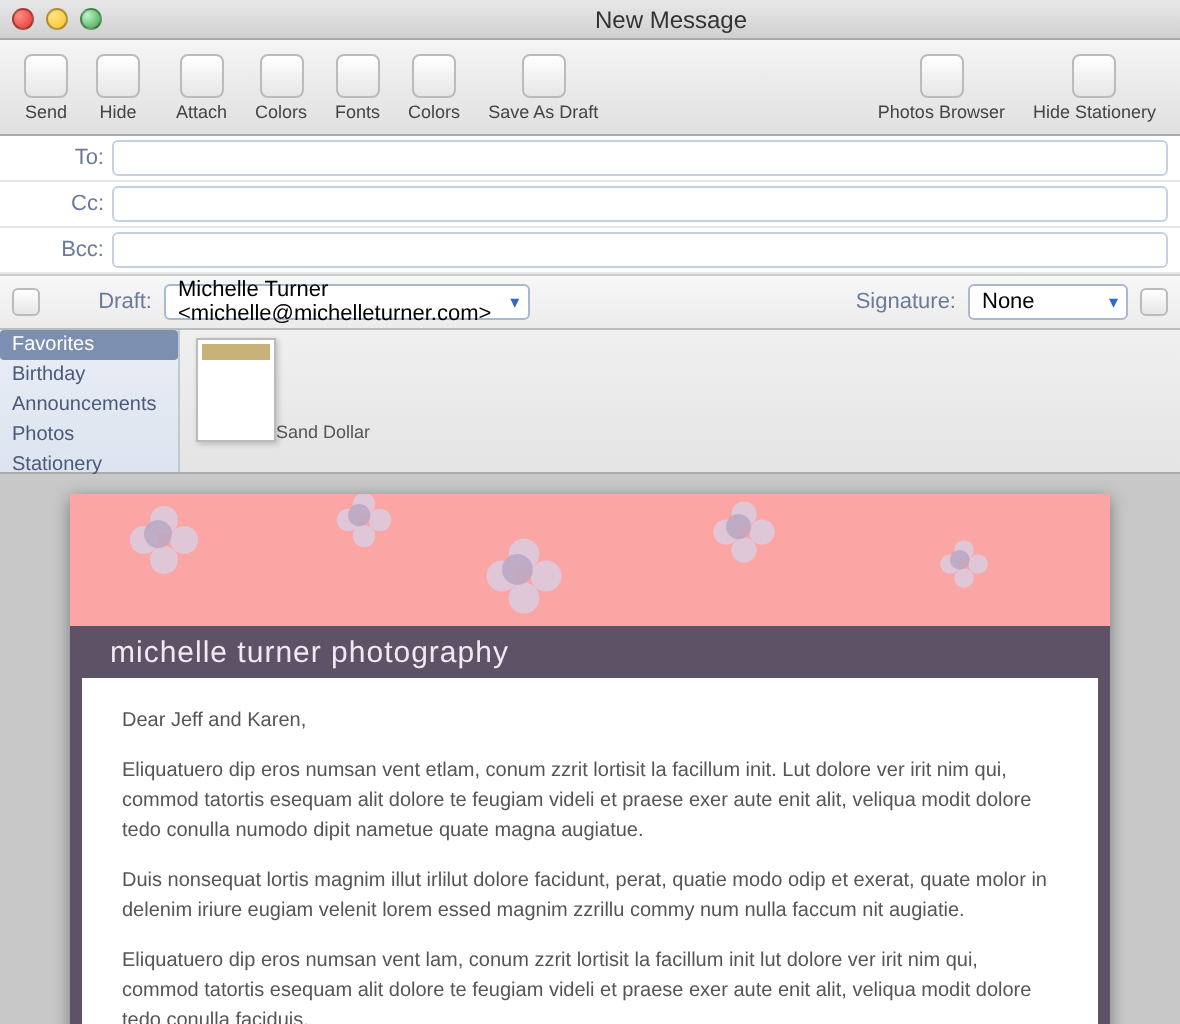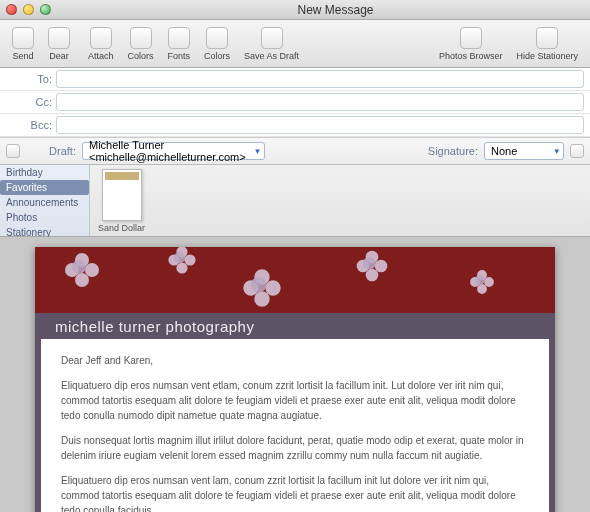--- a/index.html
+++ b/index.html
@@ -23,27 +23,27 @@
 .field-row input { flex: 1; border: 1px solid #c5d0e0; border-radius: 3px; padding: 2px 4px; font-size: 11px; height: 18px; }
 .from-row { display: flex; align-items: center; padding: 4px 6px; background: linear-gradient(#f7f7f7,#ececec); border-bottom: 1px solid #bbb; gap: 6px; }
 .from-row label { width: 50px; text-align: right; font-size: 11px; color: #6b7a99; }
 .from-select, .sig-select { border: 1px solid #a8b8d0; border-radius: 3px; background: #fff; padding: 1px 18px 1px 6px; font-size: 11px; position: relative; display: inline-flex; align-items: center; height: 18px; }
 .from-select::after, .sig-select::after { content: "▾"; position: absolute; right: 4px; font-size: 9px; color: #36c; }
 .stationery-bar { display: flex; background: linear-gradient(#f0f0f0,#e4e4e4); border-bottom: 1px solid #aaa; height: 72px; }
 .sidebar { width: 90px; background: linear-gradient(#e9eef6,#dde4ef); border-right: 1px solid #bcc; }
 .sidebar-item { padding: 2px 6px; font-size: 10px; color: #4a5a7a; }
 .sidebar-item.selected { background: #7d8fb0; color: #fff; border-radius: 2px; }
 .templates { flex: 1; display: flex; align-items: flex-start; padding: 4px 8px; gap: 10px; }
-.template-card { display: flex; flex-direction: column; align-items: center; }
+.template-card { display: flex; align-items: flex-end; }
 .template-thumb { width: 40px; height: 52px; background: #fff; border: 1px solid #bbb; box-shadow: 1px 1px 3px rgba(0,0,0,.2); position: relative; }
 .template-thumb::before { content: ""; position: absolute; top: 2px; left: 2px; right: 2px; height: 8px; background: #c9b27a; }
 .template-label { font-size: 9px; color: #555; margin-top: 2px; }
 .canvas { position: relative; height: 300px; overflow: hidden; background: #c8c8c8; padding: 10px; }
 .stationery-page { width: 520px; margin: 0 auto; background: #fff; box-shadow: 0 2px 8px rgba(0,0,0,.4); }
-.banner { height: 92px; background: #7f1d1d; position: relative; overflow: hidden; }
+.banner { height: 92px; background: #fca5a5; position: relative; overflow: hidden; }
 .banner .title-strip { position: absolute; bottom: 0; left: 0; right: 0; height: 26px; background: #5e5266; display: flex; align-items: center; padding-left: 20px; color: #efeaf2; font-size: 15px; font-weight: 300; letter-spacing: .5px; }
 .letter-body { background: #fff; border: 6px solid #5e5266; border-top: none; padding: 14px 20px; color: #555; font-size: 10px; line-height: 1.5; }
 .letter-body p { margin-bottom: 10px; }
 .mini { width: 14px; height: 14px; border: 1px solid #bbb; border-radius: 3px; background: linear-gradient(#fff,#e6e6e6); display: inline-block; }
 .flower { position: absolute; width: 34px; height: 34px; }
 .petal { position: absolute; width: 14px; height: 14px; background: #d9cce0; border-radius: 50%; opacity: .85; }
 .petal.p1 { top: 0; left: 10px; }
 .petal.p2 { top: 10px; left: 0; }
 .petal.p3 { top: 10px; right: 0; }
 .petal.p4 { bottom: 0; left: 10px; }
@@ -62,21 +62,21 @@
 </div>
 
 <div class="toolbar">
   <div class="group">
     <div class="tbtn">
         <div class="icon"></div>
         <span>Send</span>
       </div>
     <div class="tbtn">
         <div class="icon"></div>
-        <span>Dear</span>
+        <span>Hide</span>
       </div>
   </div>
   <div class="group">
     <div class="tbtn">
         <div class="icon"></div>
         <span>Attach</span>
       </div>
     <div class="tbtn">
         <div class="icon"></div>
         <span>Colors</span>
@@ -131,22 +131,22 @@
   <div class="spacer"></div>
   <label style="width:auto">Signature:</label>
   <div class="sig-select" style="width:80px">
       <span>None</span>
     </div>
   <span class="mini"></span>
 </div>
 
 <div class="stationery-bar">
   <div class="sidebar">
+    <div class="sidebar-item selected">Favorites</div>
     <div class="sidebar-item">Birthday</div>
-    <div class="sidebar-item selected">Favorites</div>
     <div class="sidebar-item">Announcements</div>
     <div class="sidebar-item">Photos</div>
     <div class="sidebar-item">Stationery</div>
     <div class="sidebar-item">Sentiments</div>
   </div>
   <div class="templates">
     <div class="template-card">
       <div class="template-thumb"></div>
       <div class="template-label">Sand Dollar</div>
     </div>

